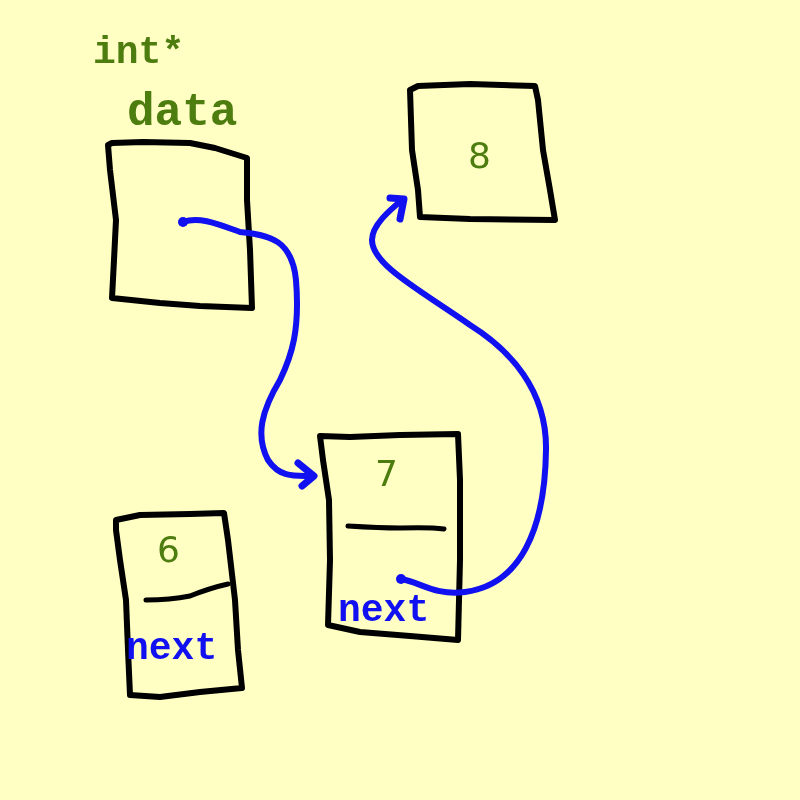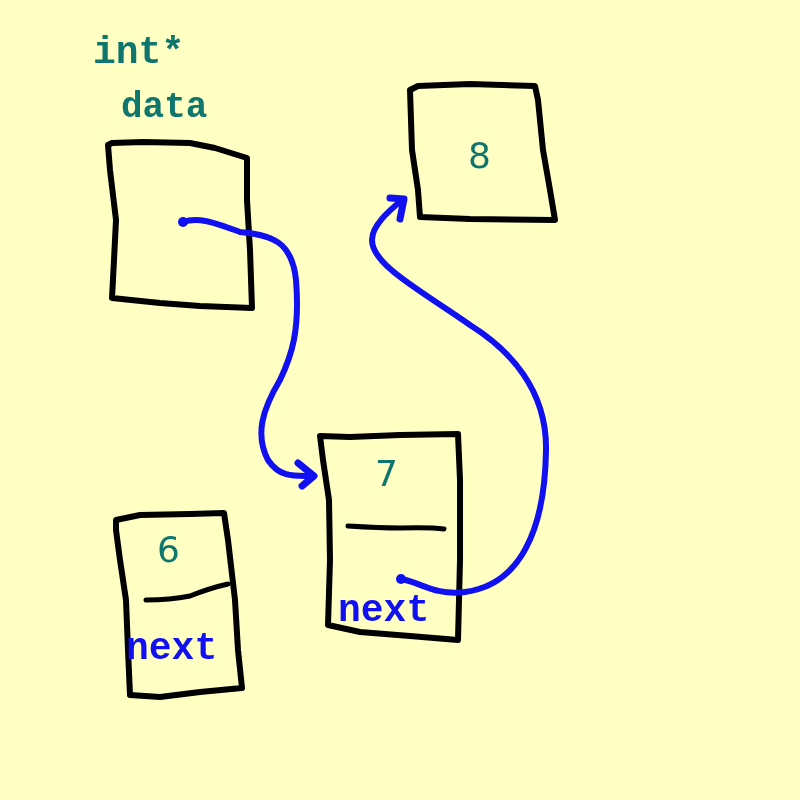--- a/index.html
+++ b/index.html
@@ -1,18 +1,18 @@
 <!DOCTYPE html>
 <html><head>
   <meta charset="utf-8">
   <style>
     html, body { margin: 0; padding: 0; }
     body { width: 800px; height: 800px; background: #FFFFC4; overflow: hidden; position: relative; }
     svg { position: absolute; left: 0; top: 0; }
-    .lbl { position: absolute; font-family: "Liberation Mono", "DejaVu Sans Mono", monospace; font-weight: bold; color: #0f766e; white-space: nowrap; line-height: 1; }
+    .lbl { position: absolute; font-family: "Liberation Mono", "DejaVu Sans Mono", monospace; font-weight: bold; color: #4d7c0f; white-space: nowrap; line-height: 1; }
     .num { font-family: "DejaVu Sans", sans-serif; font-weight: normal; }
     .blue { color: #1010F0; }
   </style>
 </head>
 <body>
 
 <svg width="800" height="800" viewBox="0 0 800 800">
 
   <path d="M108,145 L112,143 L143,142 L190,143 L215,148 L247,158 L247,200 L250,250 L252,308 L200,306 L160,303 L112,298 L114,260 L116,220 L110,170 Z" fill="none" stroke="#000" stroke-width="6" stroke-linejoin="round"></path>
 
@@ -31,21 +31,21 @@
   </g>
 
   <g>
     <circle cx="401" cy="579" r="5" fill="#1010F0"></circle>
     <path d="M401,579 C420,582 435,596 465,592 C520,585 545,530 546,450 C547,390 510,350 470,325 C420,290 372,265 372,240 C372,225 390,210 402,200" fill="none" stroke="#1010F0" stroke-width="6" stroke-linecap="round"></path>
     <path d="M390,198 L404,199 L400,219" fill="none" stroke="#1010F0" stroke-width="7" stroke-linecap="round" stroke-linejoin="round"></path>
   </g>
 </svg>
 
 <div class="lbl" style="left:93px; top:34px; font-size:38px;">int*</div>
-<div class="lbl" style="left:121px; top:90px; font-size:36px;">data</div>
+<div class="lbl" style="left:127px; top:90px; font-size:46px;">data</div>
 
 <div class="lbl num" style="left:468px; top:138px; font-size:36px;">8</div>
 
 <div class="lbl num" style="left:375px; top:456px; font-size:36px;">7</div>
 <div class="lbl blue" style="left:338px; top:592px; font-size:38px;">next</div>
 
 <div class="lbl num" style="left:157px; top:532px; font-size:36px;">6</div>
 <div class="lbl blue" style="left:126px; top:630px; font-size:38px;">next</div>
 
 </body></html>

